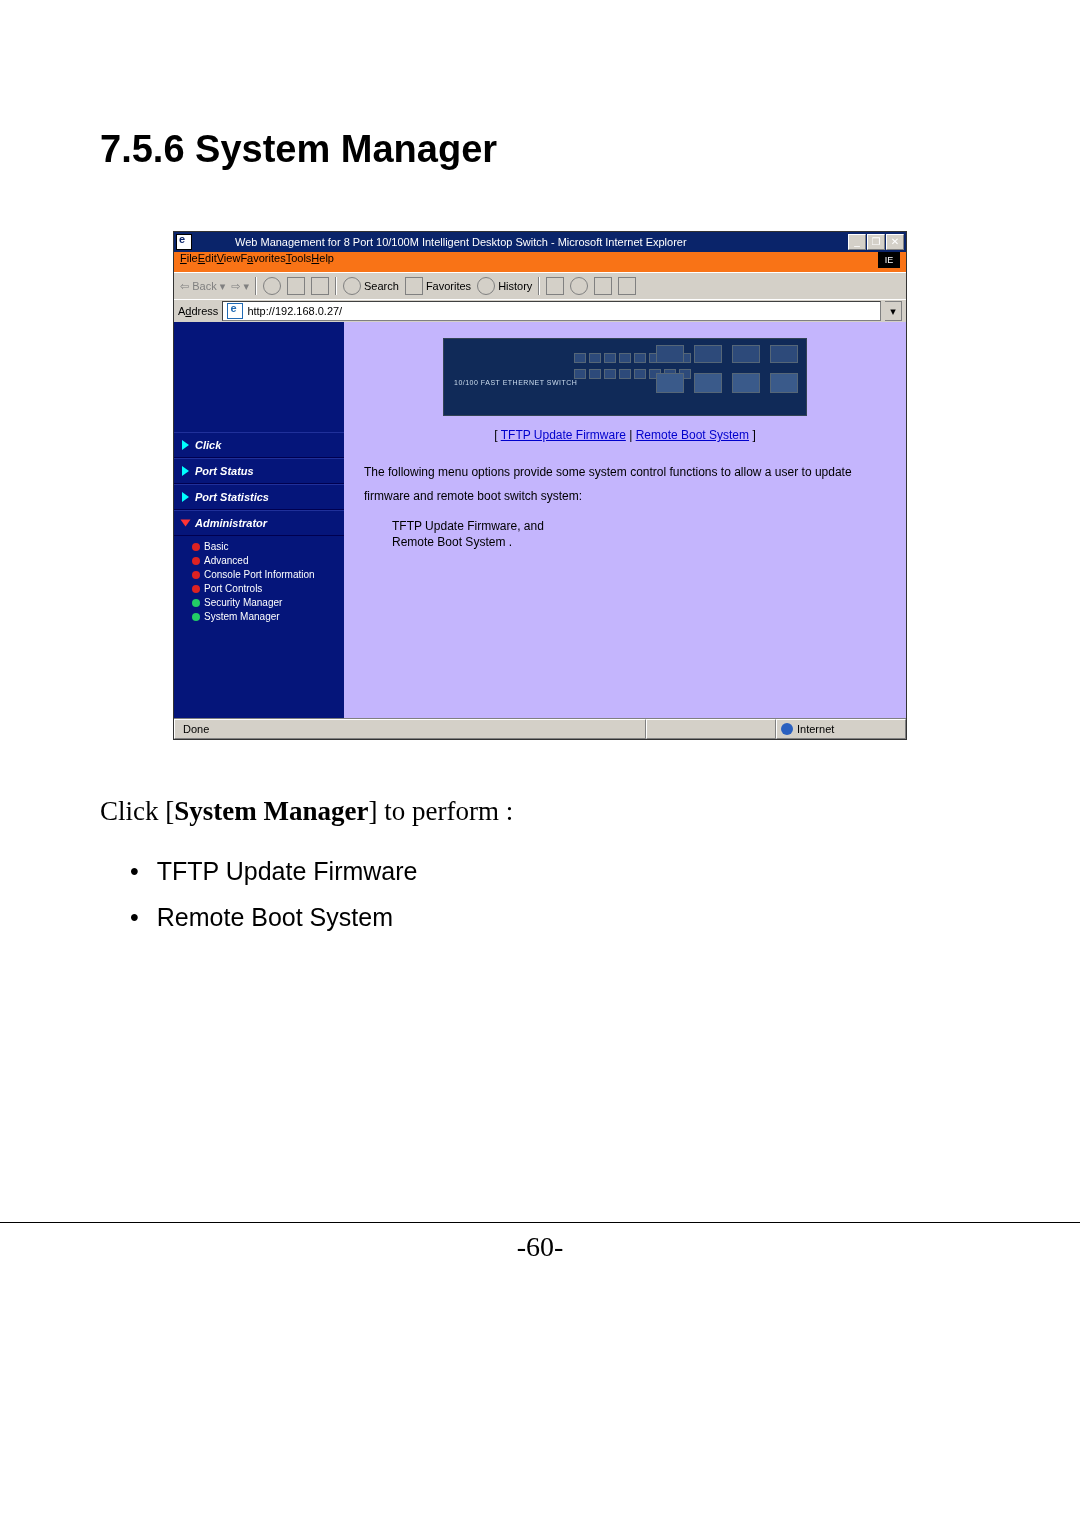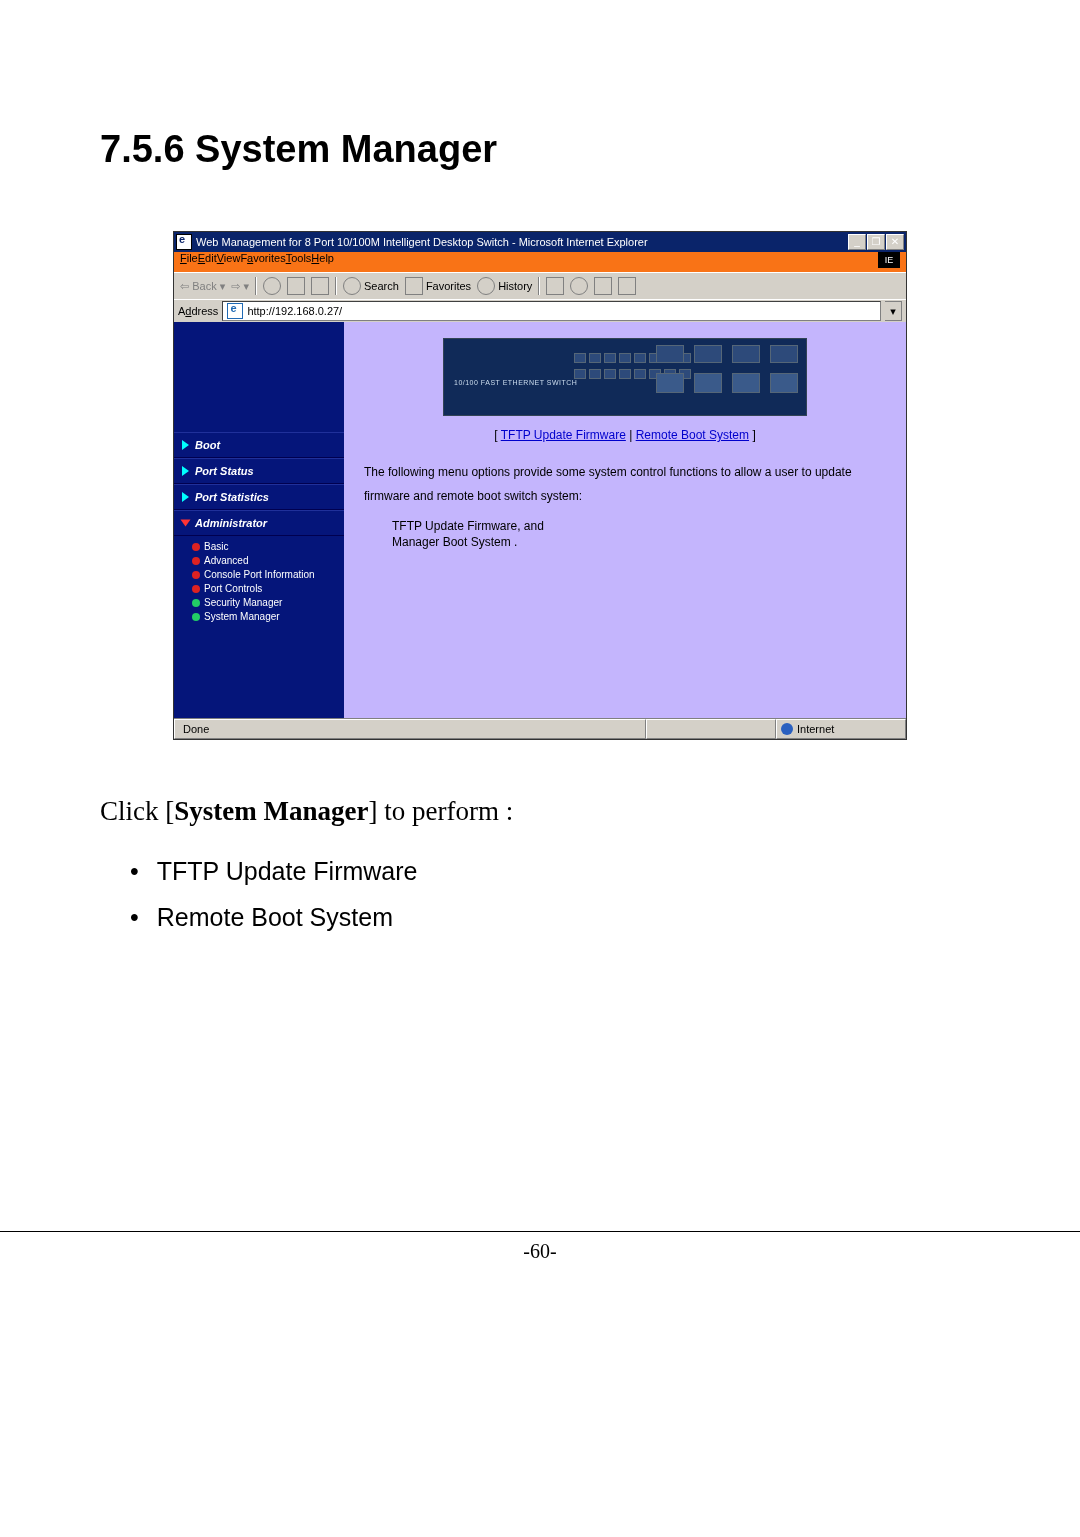--- a/index.html
+++ b/index.html
@@ -3,21 +3,21 @@
 <meta charset="utf-8">
 <style>
   html,body{margin:0;padding:0;background:#fff;font-family:"Times New Roman",serif;}
   .page{width:1080px;height:1315px;position:relative;box-sizing:border-box;padding:120px 100px 40px 100px;}
   .heading{font-family:Arial,Helvetica,sans-serif;font-weight:bold;font-size:38px;margin:8px 0 60px 0;}
   .shot{width:732px;margin:0 auto 50px auto;border:1px solid #333;font-family:"Tahoma","MS Sans Serif",Arial,sans-serif;font-size:11px;color:#000;}
   
   .titlebar{height:20px;background:#0a246a;color:#fff;display:flex;align-items:center;font-size:11px;padding:0 2px;}
   .titlebar .ie-ico{width:14px;height:14px;background:#fff;border:1px solid #000;margin-right:4px;display:inline-block;position:relative;}
   .titlebar .ie-ico::after{content:"e";position:absolute;left:2px;top:-2px;color:#0a246a;font-weight:bold;}
-  .titlebar .t-text{flex:1;white-space:nowrap;overflow:hidden;}
+  .titlebar .t-text{flex:1;white-space:nowrap;overflow:hidden;margin-left:39px;}
   .winbtns{display:flex;gap:1px;}
   .winbtn{width:16px;height:14px;background:#d4d0c8;border:1px solid #808080;border-top-color:#fff;border-left-color:#fff;display:flex;align-items:center;justify-content:center;font-family:Arial;font-size:10px;line-height:10px;}
   
   .menubar{height:20px;background:#f97316;display:flex;align-items:flex-start;padding:0 6px;gap:0;color:#000;}
   .menubar span u{text-decoration:underline;}
   .menubar .logo{margin-left:auto;width:22px;height:16px;background:#000;display:flex;align-items:center;justify-content:center;}
   .menubar .logo span{color:#fff;font-size:9px;}
   
   .toolbar{height:26px;background:#d4d0c8;border-top:1px solid #fff;display:flex;align-items:center;padding:0 6px;gap:6px;color:#808080;}
   .toolbar .tb-item{display:inline-flex;align-items:center;gap:3px;color:#000;}
@@ -65,21 +65,21 @@
   .s-left{flex:1;}
   .s-mid{width:120px;}
   .s-right{width:120px;}
   .s-right .globe{width:12px;height:12px;border-radius:50%;background:#2a60c0;display:inline-block;}
   
   .body-text{font-family:"Times New Roman",serif;font-size:27px;line-height:40px;margin-top:51px;}
   .body-text .lead{margin-bottom:20px;}
   ul.body-list{list-style:none;padding:0;margin:0;font-family:Arial,Helvetica,sans-serif;font-size:25px;}
   ul.body-list li{margin:6px 0 6px 30px;}
   ul.body-list li::before{content:"•";margin-right:18px;}
-  .pagenum{position:absolute;bottom:52px;left:0;width:100%;text-align:center;font-size:20px;border-top:1px solid #000;padding-top:8px;margin:0 auto;}
+  .pagenum{position:absolute;bottom:52px;left:0;width:100%;text-align:center;font-size:28px;border-top:1px solid #000;padding-top:8px;margin:0 auto;}
   .pagenum-inner{display:inline-block;}
 </style>
 </head>
 <body>
 
 <div class="page">
 
   <h1 class="heading">7.5.6 System Manager</h1>
 
   <div class="shot">
@@ -139,21 +139,21 @@
         <span class="ie-sm"></span>
         <span>http://192.168.0.27/</span>
       </div>
       <div class="addr-dd">▾</div>
     </div>
 
     <div class="content">
       <div class="sidebar">
         <div class="nav-item">
           <span class="arrow-r arrow-cyan"></span>
-          <b>Boot</b>
+          <b>Click</b>
         </div>
         <div class="nav-item">
           <span class="arrow-r arrow-cyan"></span>
           <b>Port Status</b>
         </div>
         <div class="nav-item">
           <span class="arrow-r arrow-cyan"></span>
           <b>Port Statistics</b>
         </div>
         <div class="nav-item">
@@ -225,21 +225,21 @@
             </div>
         </div>
 
         <div class="linkrow">
           <span>[ </span><a href="#">TFTP Update Firmware</a><span> | </span><a href="#">Remote Boot System</a><span> ]</span>
         </div>
 
         <div class="desc">The following menu options provide some system control functions to allow a user to update firmware and remote boot switch system:</div>
         <div class="desc-list">
           <div>TFTP Update Firmware, and</div>
-          <div>Manager Boot System .</div>
+          <div>Remote Boot System .</div>
         </div>
       </div>
     </div>
 
     <div class="statusbar">
       <div class="s-cell s-left">
         <span class="ie-sm" style="border-color:#808080;"></span>
         <span>Done</span>
       </div>
       <div class="s-cell s-mid"></div>

